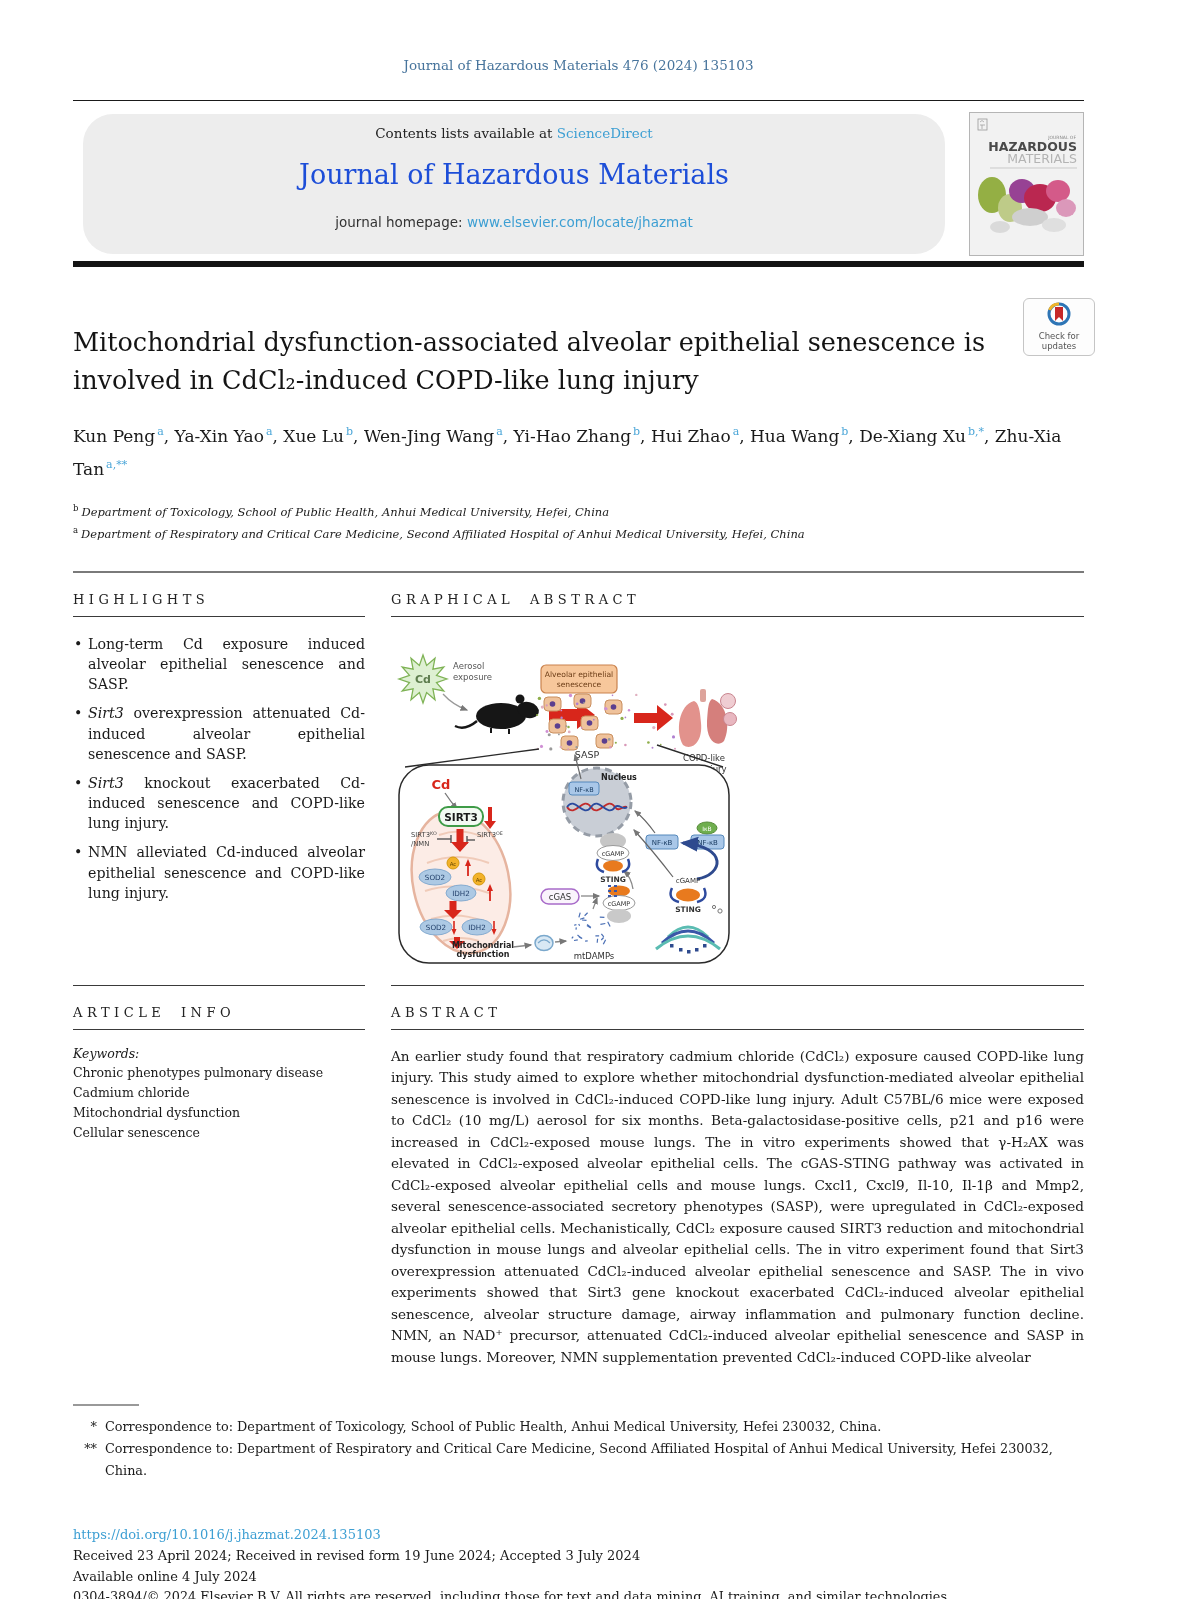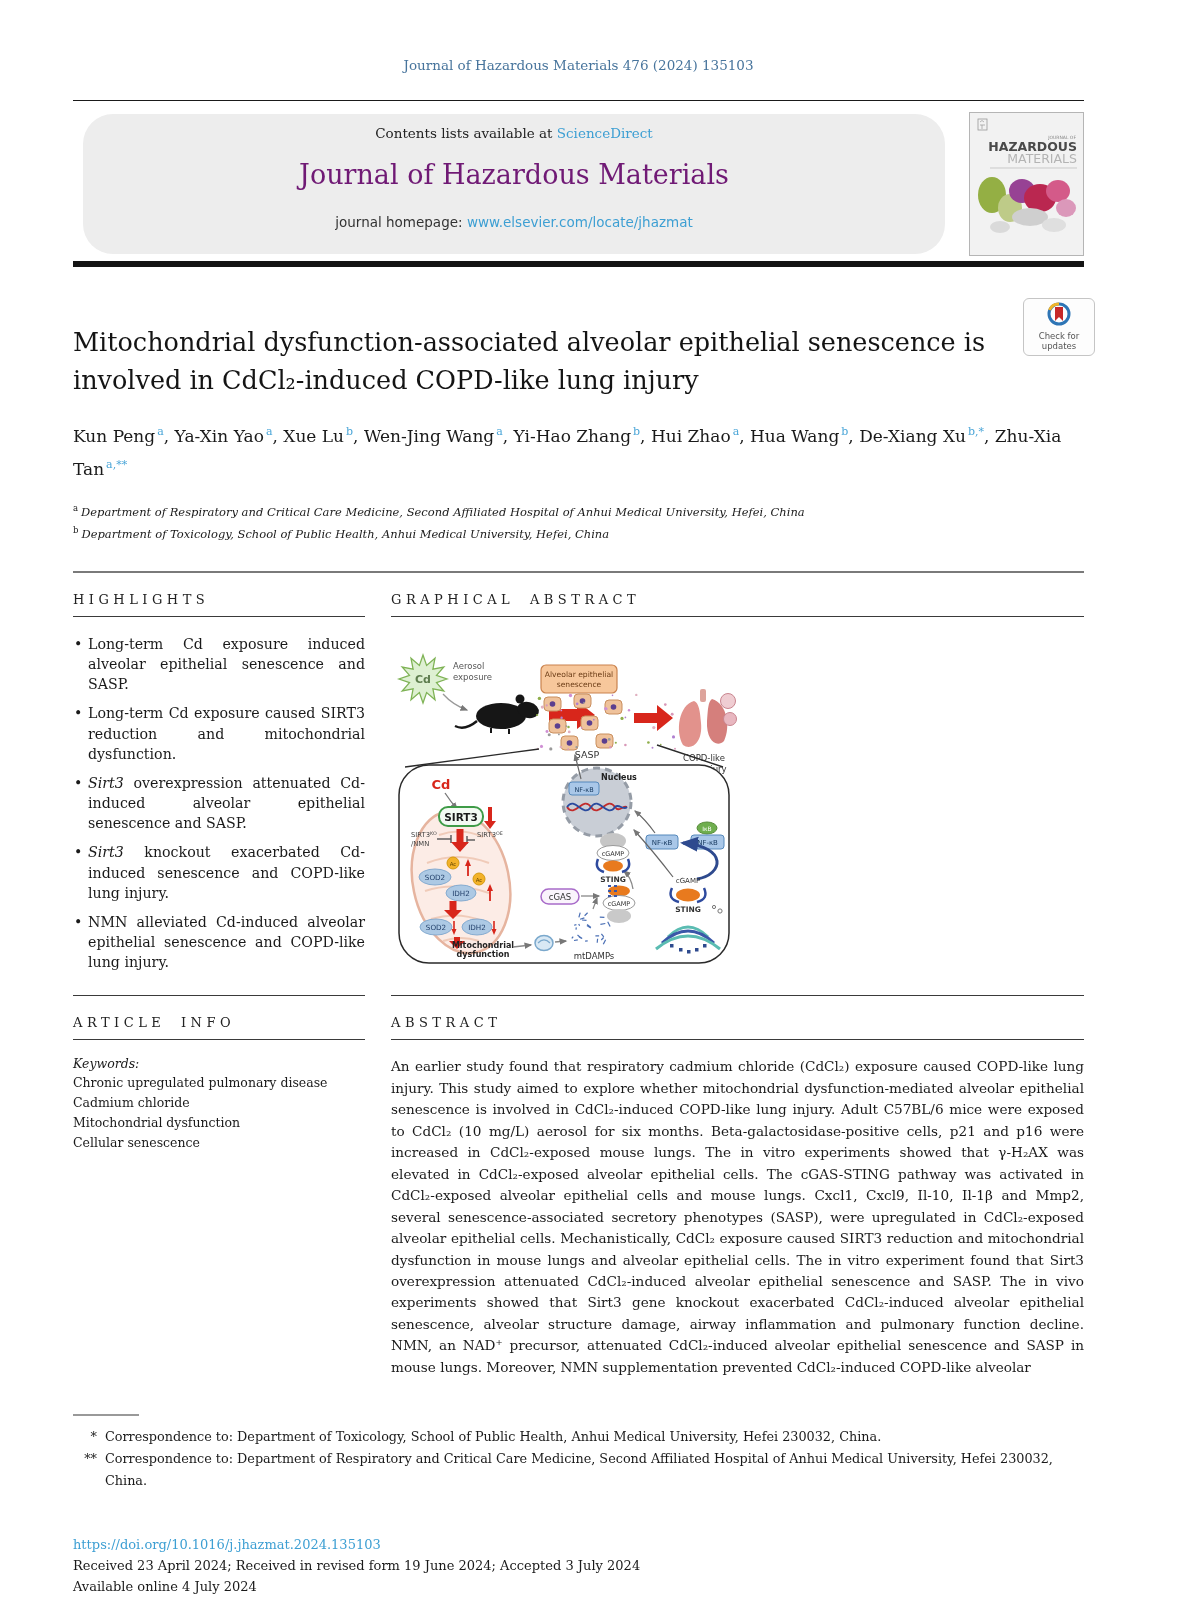--- a/index.html
+++ b/index.html
@@ -9,21 +9,21 @@
   a{text-decoration:none;}
   .link{color:#3d9fd3;}
   .jref{padding-top:57px;text-align:center;font-size:13.5px;color:#47749c;}
   .hrule{border-top:1.5px solid #1a1a1a;margin-top:27px;}
   .hrow{display:flex;margin-top:7px;}
   .logo{width:150px;flex:none;padding-top:2px;}
   .eltxt{font-size:23px;color:#e07b20;letter-spacing:1.5px;margin-top:1px;}
   .banner{flex:1;background:#ededed;margin:6px 24px 0 10px;text-align:center;
           padding:11px 8px 0;height:140px;box-sizing:border-box;border-radius:30px;}
   .banner .l1{font-size:13.5px;color:#222;}
-  .banner .jt{font-size:27px;margin-top:18px;color:#701a75;}
+  .banner .jt{font-size:27px;margin-top:18px;color:#1d4ed8;}
   .banner .hp{font-size:13.5px;margin-top:24px;color:#333;
               font-family:"DejaVu Sans","Liberation Sans",sans-serif;}
   .cover{width:113px;height:142px;flex:none;margin-top:4px;border:1px solid #b5b5b5;background:#f97316;}
   .blackbar{height:6px;background:#141414;margin-top:5px;}
   .badge{position:absolute;left:950px;top:298px;width:70px;height:56px;border:1px solid #c5c5c5;
          border-radius:6px;background:#fdfdfd;text-align:center;
          font-family:"DejaVu Sans","Liberation Sans",sans-serif;font-size:8.5px;color:#555;cursor:pointer;}
   .title{margin-top:56px;font-size:25.5px;line-height:1.5;color:#141414;}
   .authors{margin-top:20px;font-size:17px;line-height:1.95;}
   .author .asup{color:#4ba6d8;font-size:11px;margin-left:2px;}
@@ -112,33 +112,32 @@
     <div class="title">
       <div>Mitochondrial dysfunction-associated alveolar epithelial senescence is</div>
       <div>involved in CdCl₂-induced COPD-like lung injury</div>
     </div>
 
     <div class="authors">
       <span class="author"><span>Kun Peng</span><sup class="asup">a</sup></span><span class="author"><span>Ya-Xin Yao</span><sup class="asup">a</sup></span><span class="author"><span>Xue Lu</span><sup class="asup">b</sup></span><span class="author"><span>Wen-Jing Wang</span><sup class="asup">a</sup></span><span class="author"><span>Yi-Hao Zhang</span><sup class="asup">b</sup></span><span class="author"><span>Hui Zhao</span><sup class="asup">a</sup></span><span class="author"><span>Hua Wang</span><sup class="asup">b</sup></span><span class="author"><span>De-Xiang Xu</span><sup class="asup">b,*</sup></span><span class="author"><span>Zhu-Xia Tan</span><sup class="asup">a,**</sup></span>
     </div>
 
     <div class="affils">
+      <p><sup>b</sup><span>Department of Toxicology, School of Public Health, Anhui Medical University, Hefei, China</span></p>
       <p><sup>a</sup><span>Department of Respiratory and Critical Care Medicine, Second Affiliated Hospital of Anhui Medical University, Hefei, China</span></p>
-      <p><sup>b</sup><span>Department of Toxicology, School of Public Health, Anhui Medical University, Hefei, China</span></p>
     </div>
 
     <div class="rule-full"></div>
 
     <div class="cols">
       <div class="col-l">
         <div class="sec-h">HIGHLIGHTS</div>
         <div class="sec-rule"></div>
         <ul class="hl-list">
           <li><em></em><span>Long-term Cd exposure induced alveolar epithelial senescence and SASP.</span></li>
-          <li><em></em><span>Long-term Cd exposure caused SIRT3 reduction and mitochondrial dysfunction.</span></li>
           <li><em>Sirt3</em><span> overexpression attenuated Cd-induced alveolar epithelial senescence and SASP.</span></li>
           <li><em>Sirt3</em><span> knockout exacerbated Cd-induced senescence and COPD-like lung injury.</span></li>
           <li><em></em><span>NMN alleviated Cd-induced alveolar epithelial senescence and COPD-like lung injury.</span></li>
         </ul>
       </div>
       <div class="col-r">
         <div class="sec-h">GRAPHICAL ABSTRACT</div>
         <div class="sec-rule"></div>
 
         <svg class="fig" width="348" height="332" viewBox="0 0 348 332">
@@ -433,21 +432,21 @@
         </svg>
       </div>
     </div>
 
     <div class="cols row2">
       <div class="col-l">
         <div class="sec-h">ARTICLE INFO</div>
         <div class="sec-rule"></div>
         <div class="kw-label">Keywords:</div>
         <div class="kw">
-          <p>Chronic upregulated pulmonary disease</p>
+          <p>Chronic phenotypes pulmonary disease</p>
           <p>Cadmium chloride</p>
           <p>Mitochondrial dysfunction</p>
           <p>Cellular senescence</p>
         </div>
       </div>
       <div class="col-r">
         <div class="sec-h">ABSTRACT</div>
         <div class="sec-rule"></div>
         <p class="abs">An earlier study found that respiratory cadmium chloride (CdCl₂) exposure caused COPD-like lung injury. This study aimed to explore whether mitochondrial dysfunction-mediated alveolar epithelial senescence is involved in CdCl₂-induced COPD-like lung injury. Adult C57BL/6 mice were exposed to CdCl₂ (10 mg/L) aerosol for six months. Beta-galactosidase-positive cells, p21 and p16 were increased in CdCl₂-exposed mouse lungs. The in vitro experiments showed that γ-H₂AX was elevated in CdCl₂-exposed alveolar epithelial cells. The cGAS-STING pathway was activated in CdCl₂-exposed alveolar epithelial cells and mouse lungs. Cxcl1, Cxcl9, Il-10, Il-1β and Mmp2, several senescence-associated secretory phenotypes (SASP), were upregulated in CdCl₂-exposed alveolar epithelial cells. Mechanistically, CdCl₂ exposure caused SIRT3 reduction and mitochondrial dysfunction in mouse lungs and alveolar epithelial cells. The in vitro experiment found that Sirt3 overexpression attenuated CdCl₂-induced alveolar epithelial senescence and SASP. The in vivo experiments showed that Sirt3 gene knockout exacerbated CdCl₂-induced alveolar epithelial senescence, alveolar structure damage, airway inflammation and pulmonary function decline. NMN, an NAD⁺ precursor, attenuated CdCl₂-induced alveolar epithelial senescence and SASP in mouse lungs. Moreover, NMN supplementation prevented CdCl₂-induced COPD-like alveolar</p>
       </div>

